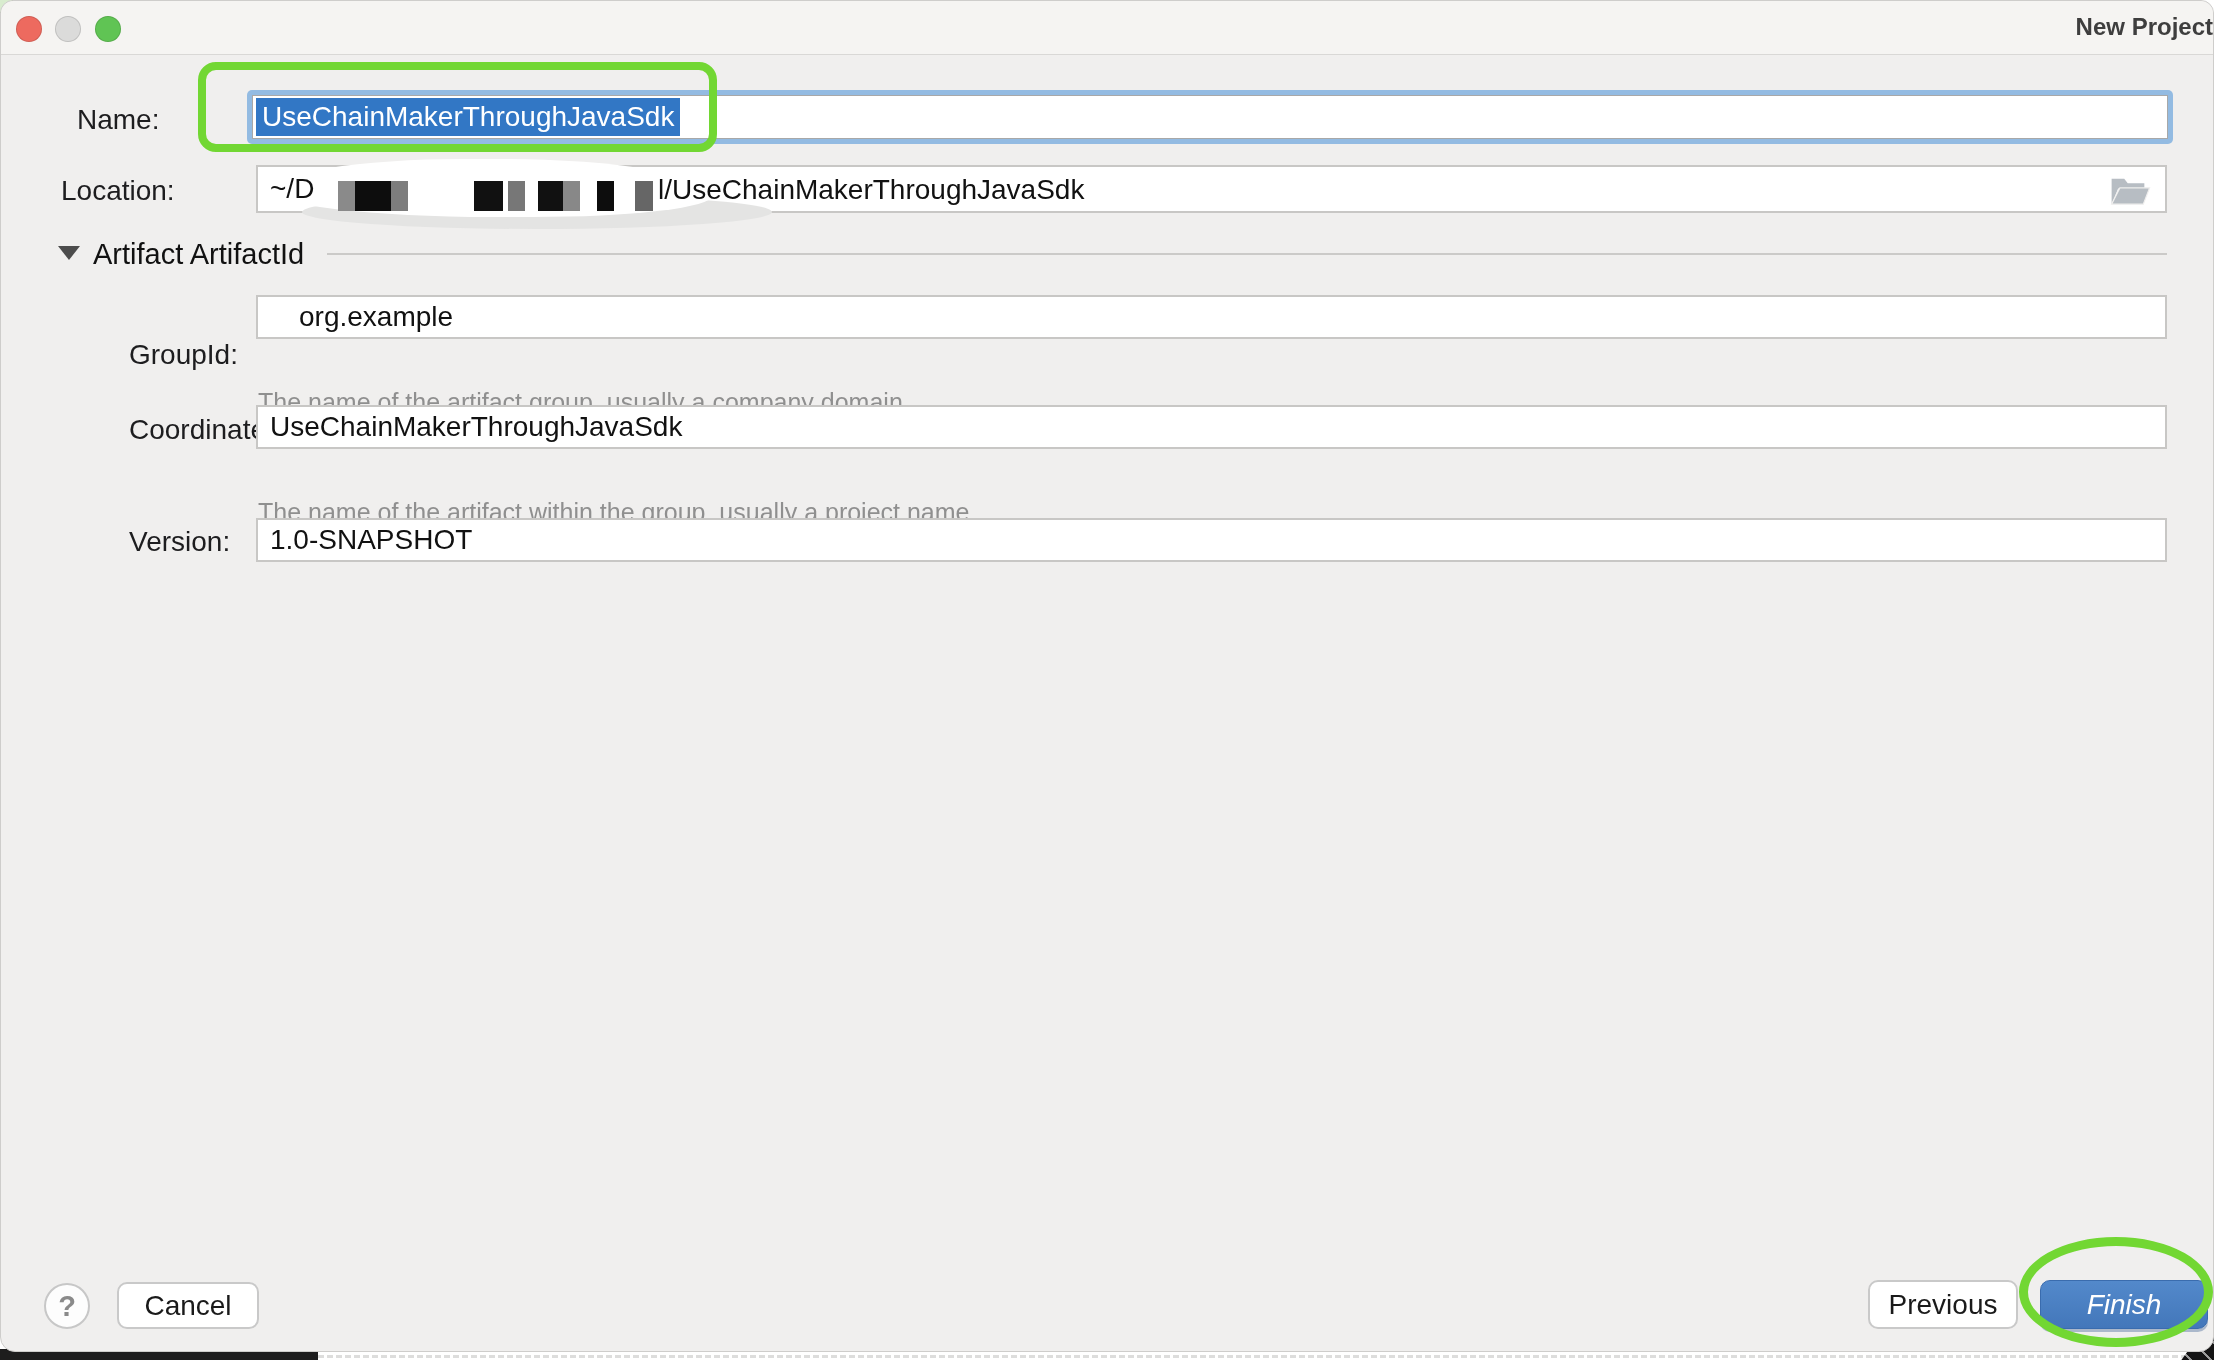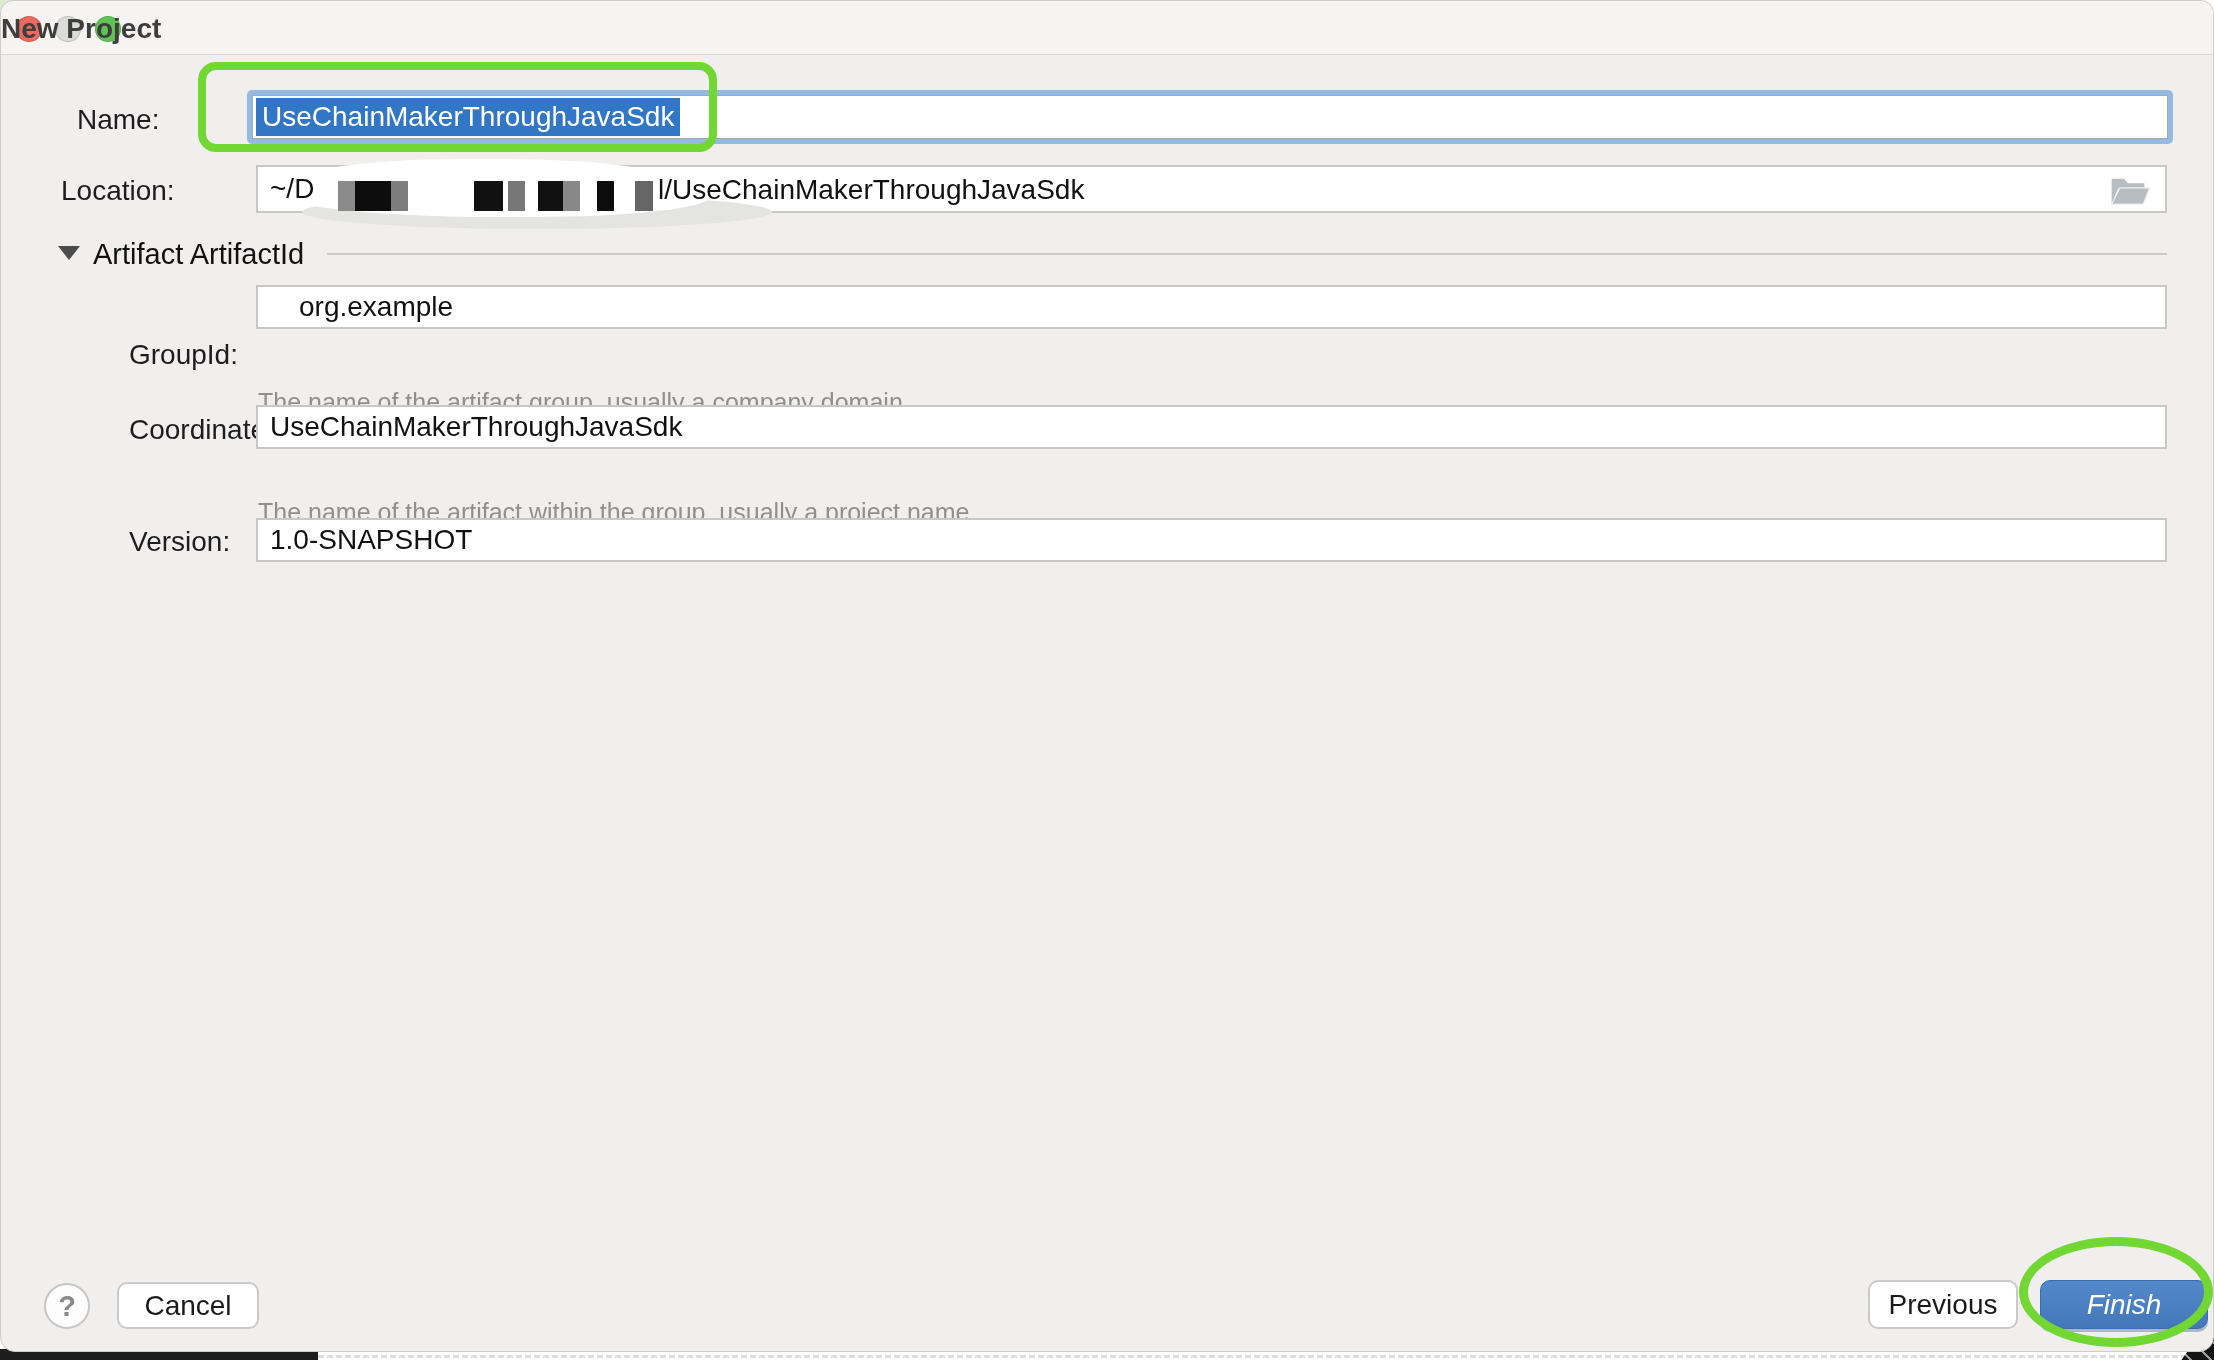--- a/index.html
+++ b/index.html
@@ -27,22 +27,22 @@
     position:absolute; left:0; top:0; width:2214px; height:1352px;
     background:#f0efee; border:1px solid #cecdcb;
     border-radius:13px 13px 15px 15px; z-index:1;
   }
   .titlebar {
     position:absolute; left:0; top:0; width:100%; height:54px;
     background:#f5f4f2; border-bottom:1px solid #d9d8d6;
     border-radius:13px 13px 0 0;
   }
   .window-title {
-    position:absolute; left:0; right:0; top:12px; text-align:left;
-    font-size:28px; font-weight:bold; color:#3e3e3e;
+    position:absolute; left:0; right:0; top:12px; text-align:right;
+    font-size:24px; font-weight:bold; color:#3e3e3e;
   }
   .traffic { position:absolute; top:15px; width:26px; height:26px; border-radius:50%; border:1px solid rgba(0,0,0,0.12); }
   .traffic.close { left:15px;  background:#ed6a5f; }
   .traffic.min   { left:54px;  background:#dbdbda; }
   .traffic.zoom  { left:94px;  background:#60c454; }
 
   
   .flabel { position:absolute; font-size:28px; color:#1d1d1f; }
   .hint   { position:absolute; font-size:25px; color:#8f8f8f;margin-top:35px; }
 
@@ -162,21 +162,21 @@
       <path d="M1.5 16.5 V2 h7.2 l2 2.6 h9.5 v3 h-15 z" fill="#b7bdc3"></path>
       <path d="M6.2 7.2 h17 l-3.6 9.3 H1.5 z" fill="#b7bdc3" stroke="#f0efee" stroke-width="0.7"></path>
     </svg>
   </div>
 
   <div class="tri-down"></div>
   <div class="section-title">Artifact ArtifactId</div>
   <div class="section-line"></div>
 
   <div class="flabel" style="left:128px; top:302px;margin-top:36px;">GroupId:</div>
-  <div class="field" style="top:284px;padding-left:41px;">
+  <div class="field" style="top:294px;padding-left:41px;">
     <span>org.example</span>
   </div>
   <div class="hint" style="left:257px; top:352px;">The name of the artifact group, usually a company domain</div>
 
   <div class="flabel" style="left:128px; top:413px;">Coordinates:</div>
   <div class="field" style="top:404px;">
     <span>UseChainMakerThroughJavaSdk</span>
   </div>
   <div class="hint" style="left:257px; top:462px;">The name of the artifact within the group, usually a project name</div>
 

